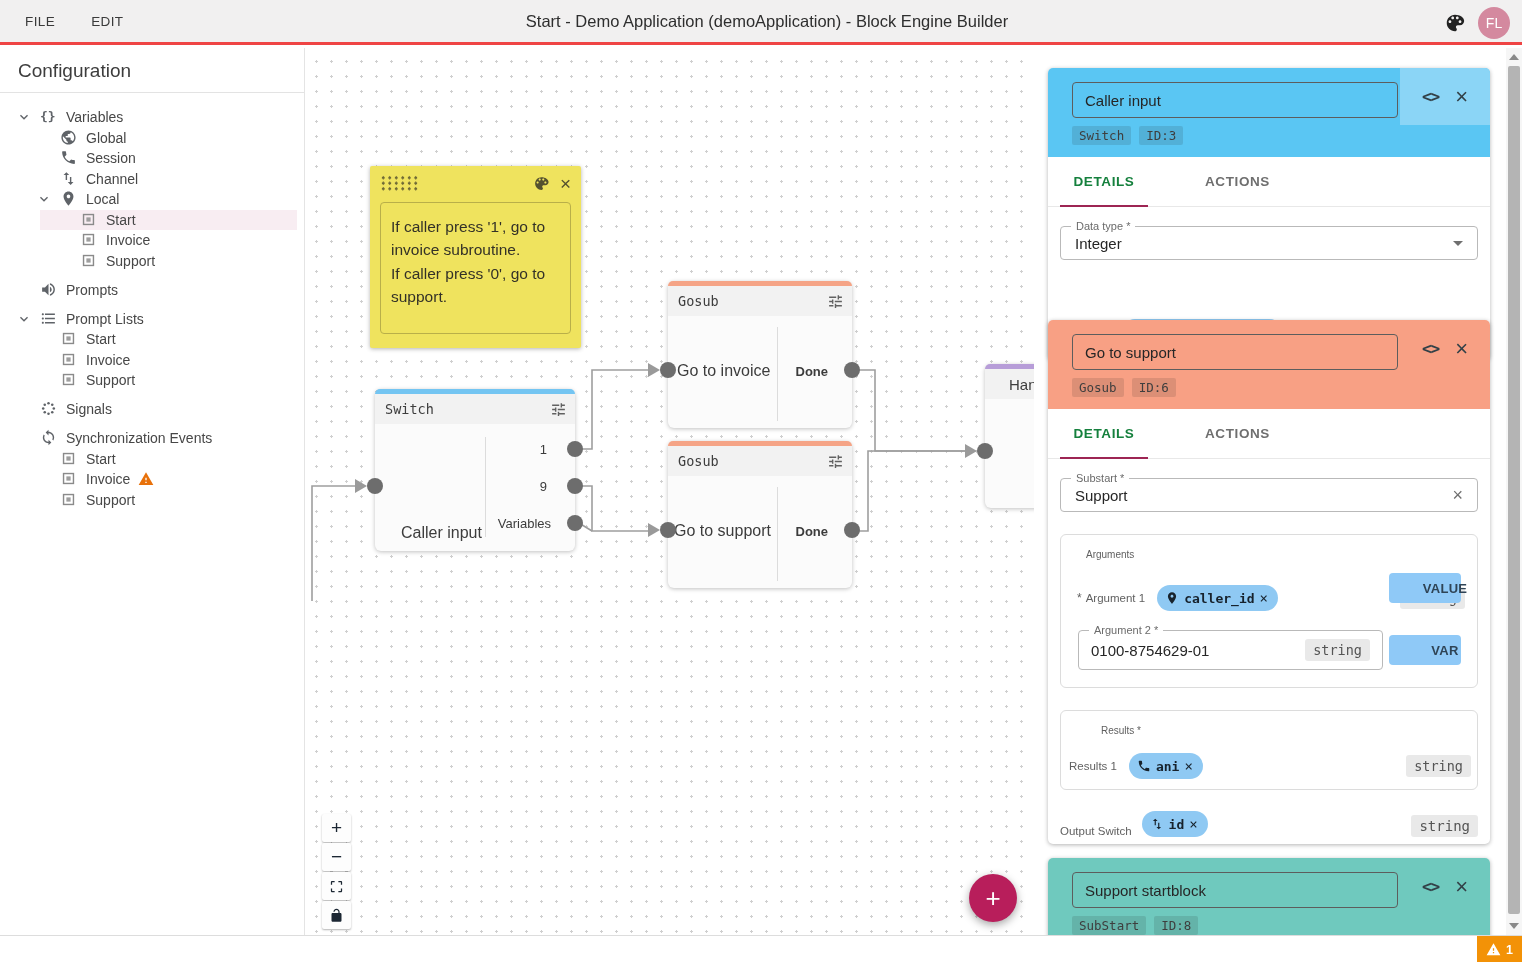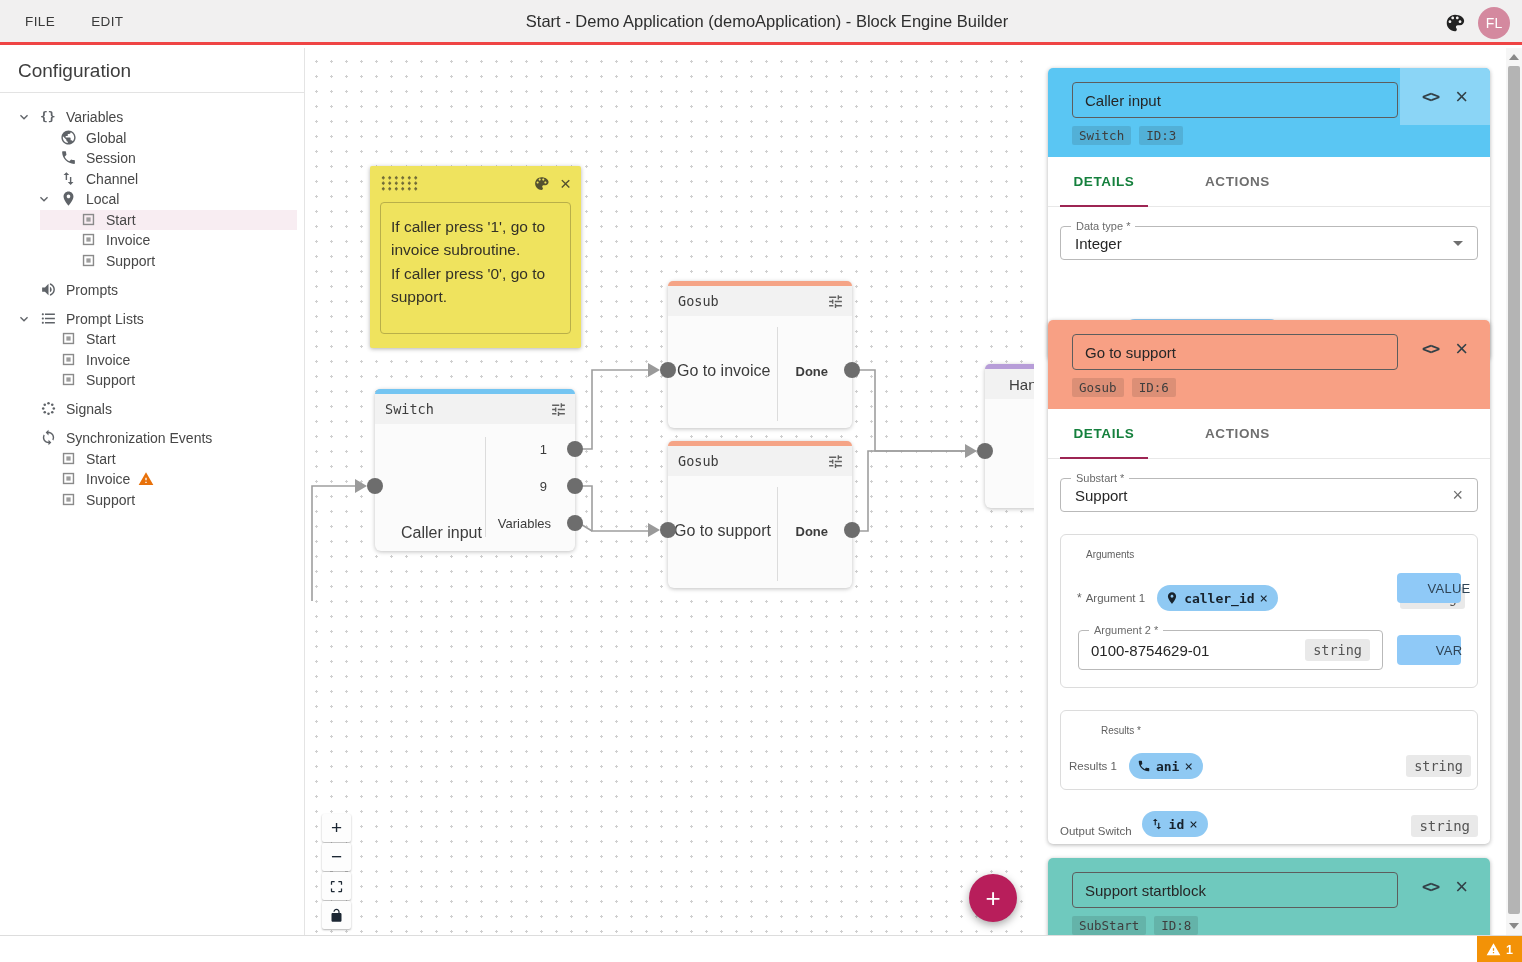--- a/index.html
+++ b/index.html
@@ -101,21 +101,21 @@
   .fieldset .value { font-size:15px; color:#262626; }
   .caret-down { width:0; height:0; border-left:5px solid transparent; border-right:5px solid transparent; border-top:5.5px solid #6f6f6f; }
 
   .chip-blue { display:inline-flex; align-items:center; gap:5px; height:26px; border-radius:13px; background:#8fc9f3;
                padding:0 10px 0 8px; font-family:"DejaVu Sans Mono", monospace; font-size:13px; font-weight:bold; color:#17222c; }
   .chip-blue svg { width:14px; height:14px; fill:#17222c; }
   .chip-x { font-size:14px; font-weight:normal; }
   .chip-gray { font-family:"DejaVu Sans Mono", monospace; font-size:13.5px; color:#555; background:#e9e9e9; padding:3px 8px; border-radius:3px; }
   .field-label { font-size:11.5px; color:#616161; }
   .req { color:#616161; font-size:12px; margin-right:4px; }
-  .btn-blue { width:64px; height:30px; border-radius:4px; background:#8fc9f7; color:#2f4456; font-weight:normal;
+  .btn-blue { width:72px; height:30px; border-radius:4px; background:#8fc9f7; color:#2f4456; font-weight:bold;
               font-size:13px; letter-spacing:.3px; display:flex; align-items:center; justify-content:center;padding-left:40px; }
   .inner-card { position:absolute; left:12px; width:418px; border:1px solid #dcdcdc; border-radius:6px; background:#fff; }
   .inner-title { font-size:10px; color:#5f5f5f; }
 
   
   #scrollbar { position:absolute; left:1506px; top:48px; width:16px; height:887px; background:#f6f6f6; }
   .scroll-arrow { position:absolute; left:3px; width:0; height:0; border-left:5px solid transparent; border-right:5px solid transparent; }
   #scroll-up { top:6px; border-bottom:6px solid #8a8a8a; }
   #scroll-down { bottom:6px; border-top:6px solid #8a8a8a; }
   #scroll-thumb { position:absolute; left:2px; top:18px; width:12px; height:848px; background:#b4b4b4; border-radius:2px; }

